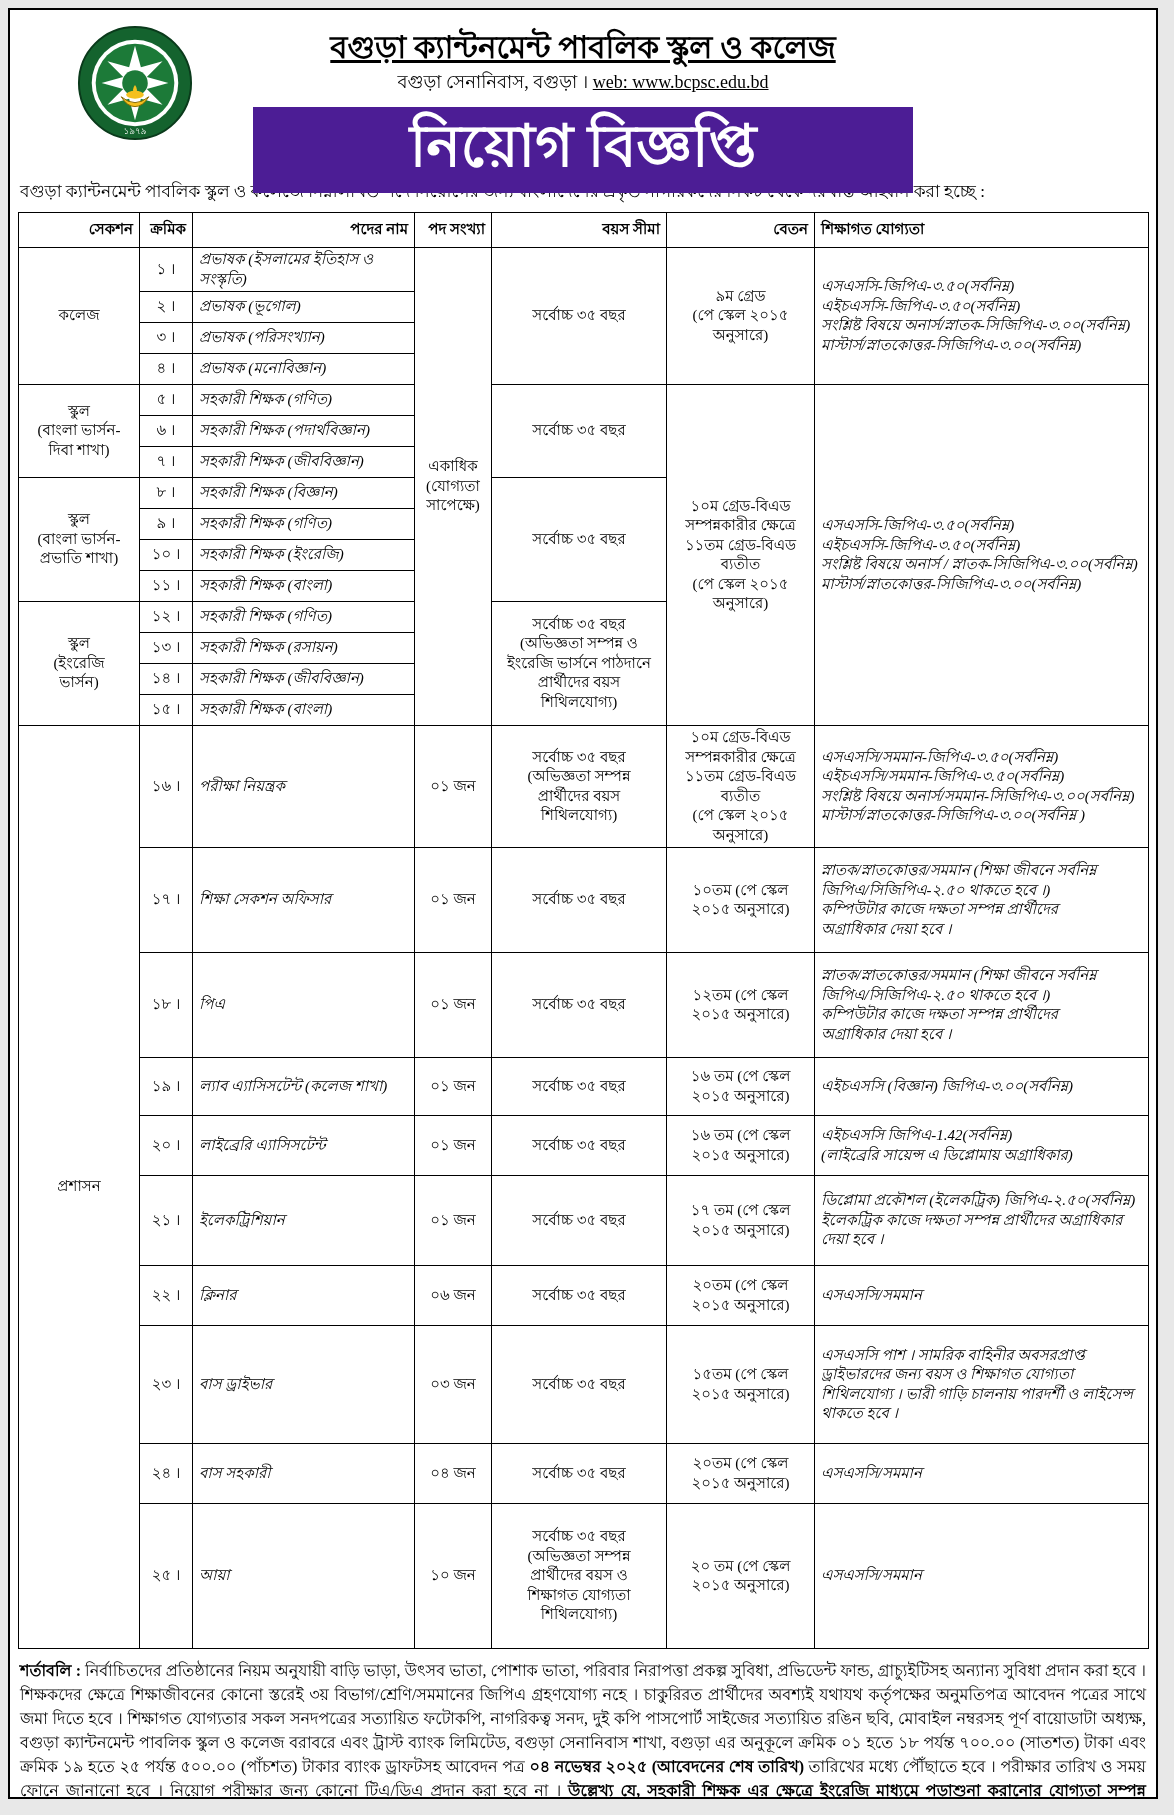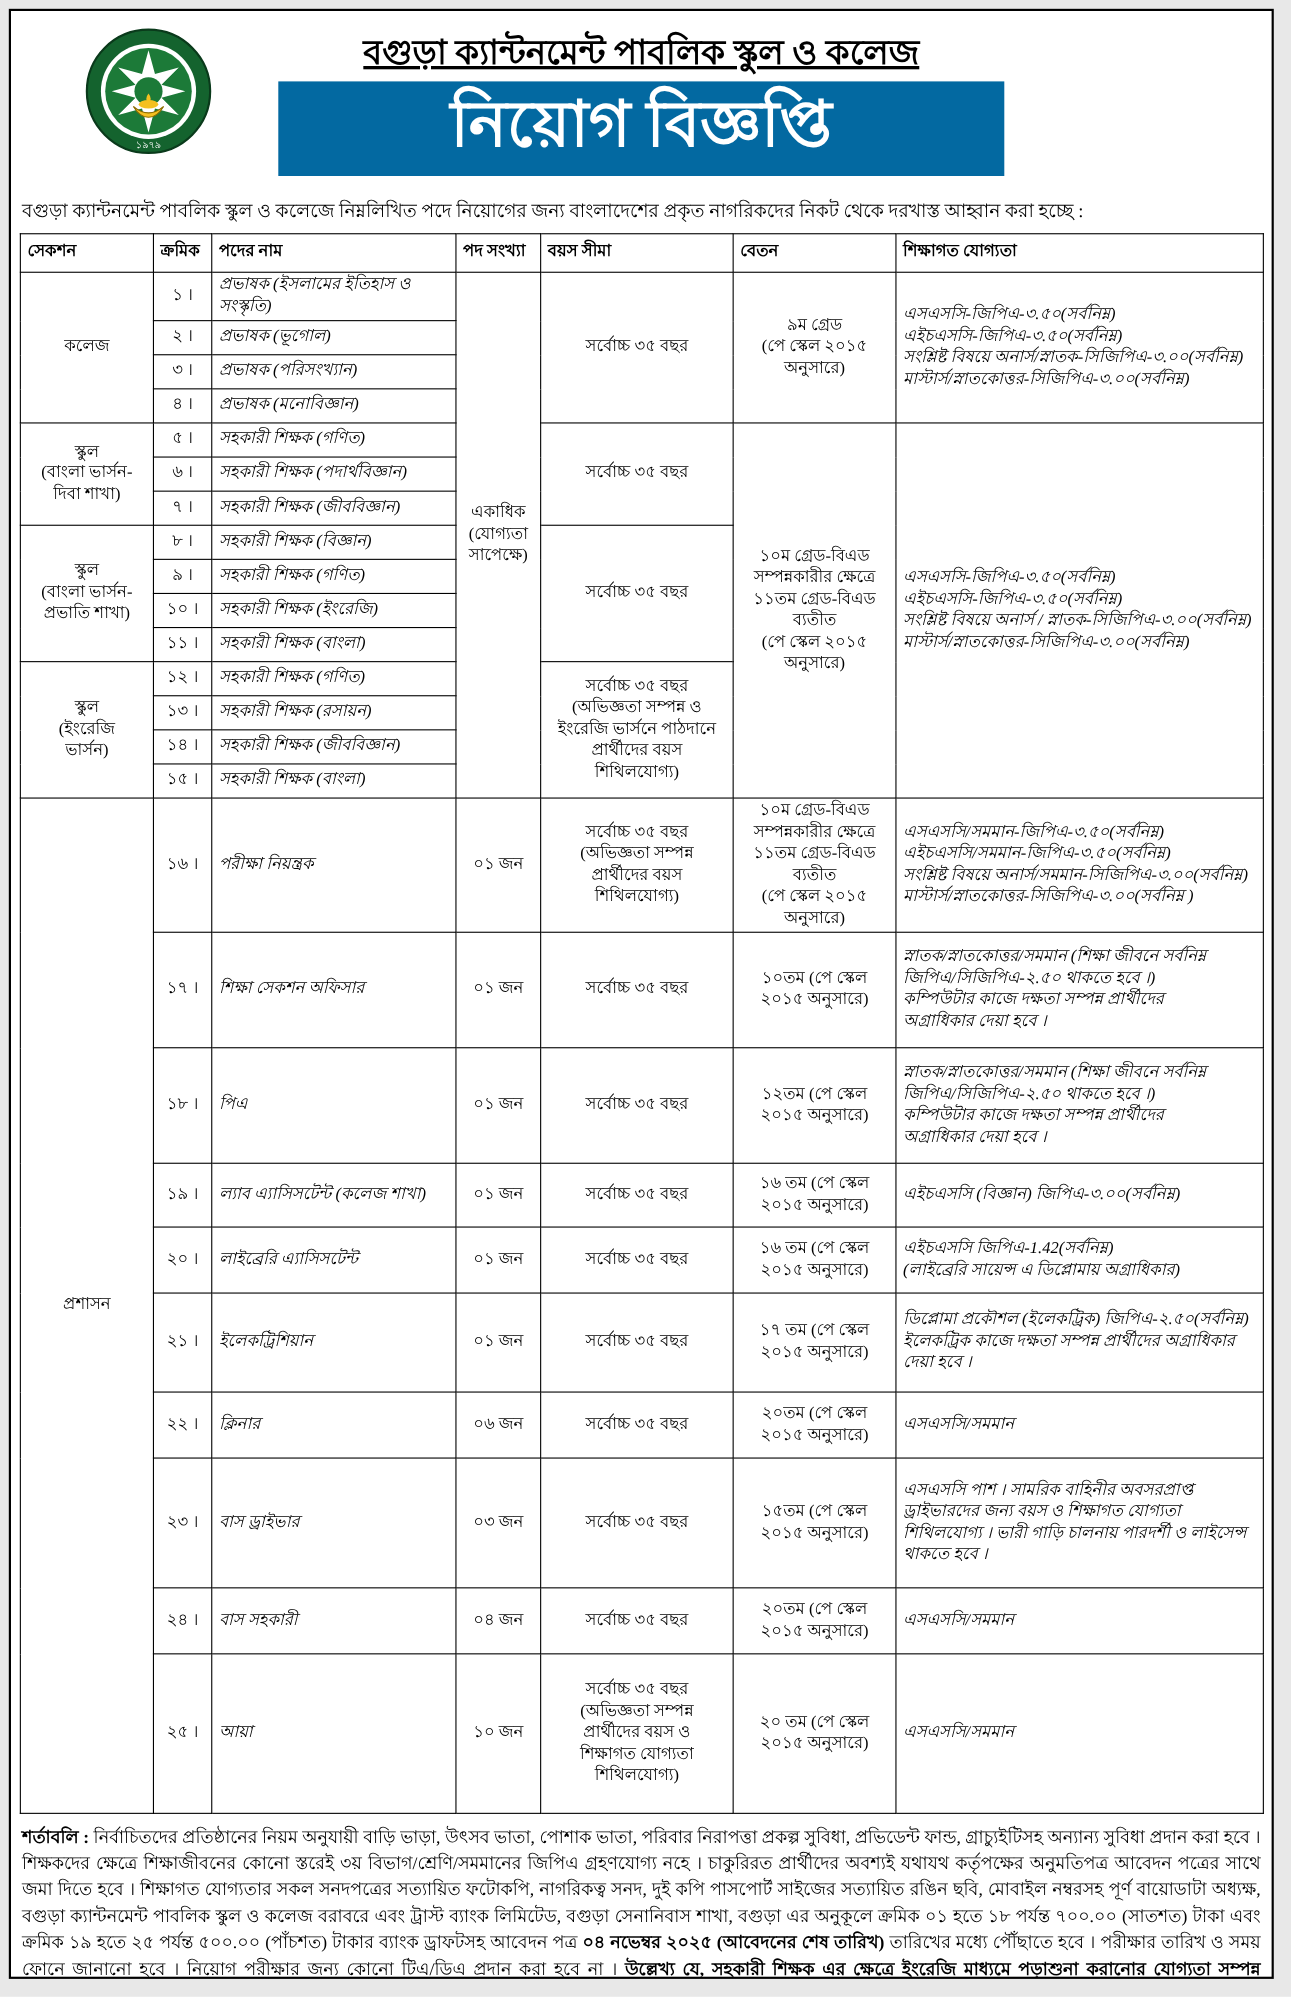--- a/index.html
+++ b/index.html
@@ -5,27 +5,27 @@
   html,body{margin:0;padding:0;background:#e8e8e8;}
   body{width:1174px;height:1815px;position:relative;font-family:"Liberation Serif","DejaVu Serif",serif;color:#000;}
   .page{position:absolute;left:8px;top:8px;width:1150px;height:1791px;background:#fff;border:2px solid #000;padding:0 8px;box-sizing:border-box;overflow:hidden;}
   
   .header{position:relative;height:148px;margin-top:8px;}
   .logo{position:absolute;left:58px;top:6px;width:118px;height:118px;}
   .head-center{text-align:center;}
   .school-name{font-size:31px;font-weight:bold;line-height:1.15;padding-top:12px;text-decoration:underline;}
   .subline{font-size:18px;margin-top:2px;}
   .subline .web{text-decoration:underline;}
-  .banner{width:660px;margin:8px auto 0;background:#0369a1;color:#fff;text-align:center;font-size:58px;font-weight:bold;line-height:1.25;padding:4px 0 10px;}
+  .banner{width:660px;margin:8px auto 0;background:#4c1d95;color:#fff;text-align:center;font-size:58px;font-weight:bold;line-height:1.25;padding:4px 0 10px;}
   
   .intro{font-size:17px;margin:12px 2px 6px;font-weight:500;}
   
   table.main{border-collapse:collapse;width:1130px;table-layout:fixed;margin:0 auto;}
   table.main th,table.main td{border:1.6px solid #000;padding:2px 6px;vertical-align:middle;font-size:15px;line-height:1.3;white-space:pre-line;overflow:hidden;}
-  table.main th{font-weight:bold;text-align:left;height:30px;}
+  table.main th{font-weight:bold;text-align:right;height:30px;}
   td.c{text-align:center;}
   td.l{text-align:left;font-style:italic;}
   td.post{padding-left:9px;}
   tr.r31{height:31px;}
   tr.r120{height:120px;} tr.r105{height:105px;} tr.r58{height:58px;} tr.r60{height:60px;}
   tr.r90{height:90px;} tr.r118{height:118px;} tr.r145{height:145px;}
   td.qual{font-size:14.5px;}
   
   .terms{font-size:16px;line-height:1.5;text-align:justify;margin:10px 2px 0;}
   .terms b{font-weight:bold;}
@@ -42,20 +42,24 @@
       <circle cx="60" cy="60" r="40" fill="#1c7a38"></circle>
       <polygon fill="#ffffff" points="60,22 66,44 88,38 72,54 94,60 72,66 88,82 66,76 60,98 54,76 32,82 48,66 26,60 48,54 32,38 54,44"></polygon>
       <circle cx="60" cy="60" r="13" fill="#1c7a38"></circle>
       <path d="M46 74 q14 12 28 0 q-6 10 -14 10 q-8 0 -14 -10z" fill="#f4c020" stroke="#8a6a00" stroke-width="1"></path>
       <ellipse cx="60" cy="72" rx="9" ry="4" fill="#f4c020"></ellipse>
       <path d="M60 62 q4 5 0 9 q-4 -4 0 -9z" fill="#f4c020"></path>
       <text x="60" y="112" text-anchor="middle" font-size="9" fill="#ffffff" font-family="Liberation Sans, sans-serif">১৯৭৯</text>
     </svg>
     <div class="head-center">
       <div class="school-name">বগুড়া ক্যান্টনমেন্ট পাবলিক স্কুল ও কলেজ</div>
+      <div class="subline">
+        <span>বগুড়া সেনানিবাস, বগুড়া ।</span>
+        <span class="web">web: www.bcpsc.edu.bd</span>
+      </div>
       <div class="banner">নিয়োগ বিজ্ঞপ্তি</div>
     </div>
   </div>
 
   <div class="intro">বগুড়া ক্যান্টনমেন্ট পাবলিক স্কুল ও কলেজে নিম্নলিখিত পদে নিয়োগের জন্য বাংলাদেশের প্রকৃত নাগরিকদের নিকট থেকে দরখাস্ত আহ্বান করা হচ্ছে :</div>
 
   <table class="main">
     <colgroup>
       <col style="width:121px">
         <col style="width:53px">

